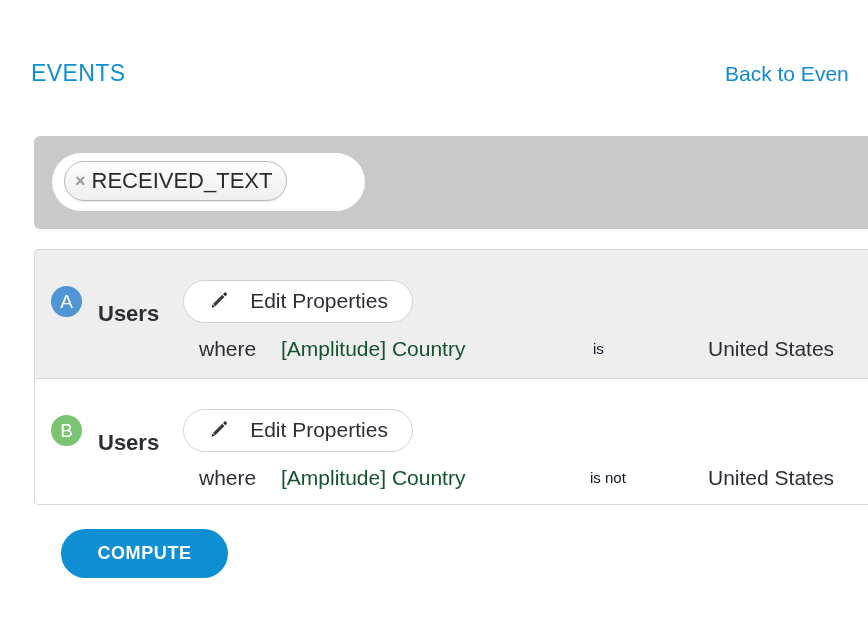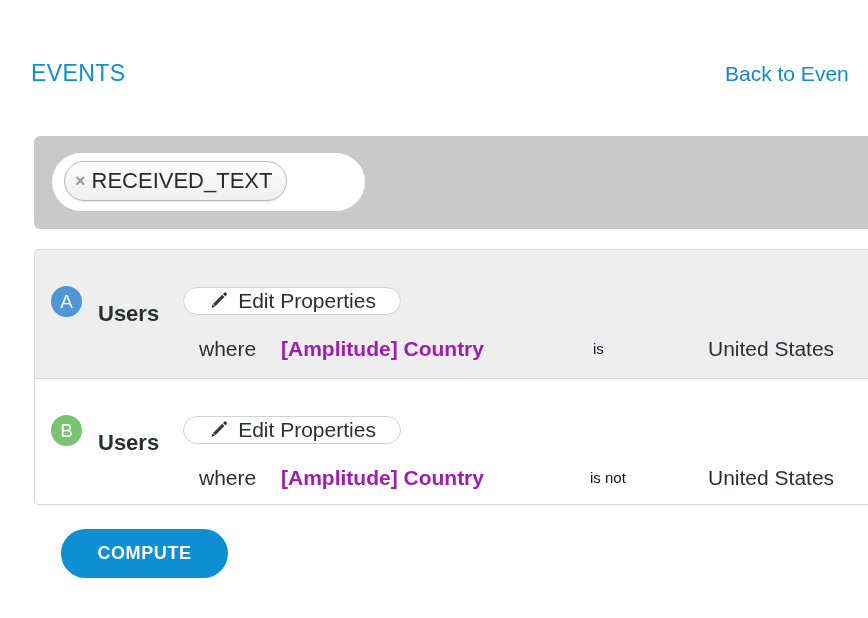--- a/index.html
+++ b/index.html
@@ -146,22 +146,22 @@
     font-size: 22px;
     line-height: 26px;
     font-weight: bold;
     color: #2b2f33;
     white-space: nowrap;
     margin-top: 26px;
   }
   .edit-props {
     display: flex;
     align-items: center;
-    gap: 10px;
-    height: 28px;
+    gap: 22px;
+    height: 43px;
     padding: 0 24px;
     margin-left: 8px;
     background: #ffffff;
     border: 1px solid #d2d2d2;
     border-radius: 22px;
     box-sizing: border-box;
     cursor: pointer;
   }
   .edit-props-label {
     font-size: 21px;
@@ -191,22 +191,22 @@
     font-size: 21px;
     line-height: 26px;
     color: #2b2f33;
     white-space: nowrap;
   }
   .cond-prop {
     position: absolute;
     left: 246px;
     font-size: 21px;
     line-height: 26px;
-    font-weight: bold;
-    color: #a21caf;
+    font-weight: normal;
+    color: #14532d;
     white-space: nowrap;
   }
   .cond-op {
     position: absolute;
     font-size: 15px;
     line-height: 26px;
     color: #0f172a;
     white-space: nowrap;
   }
   .cond-op.a { left: 558px; }

